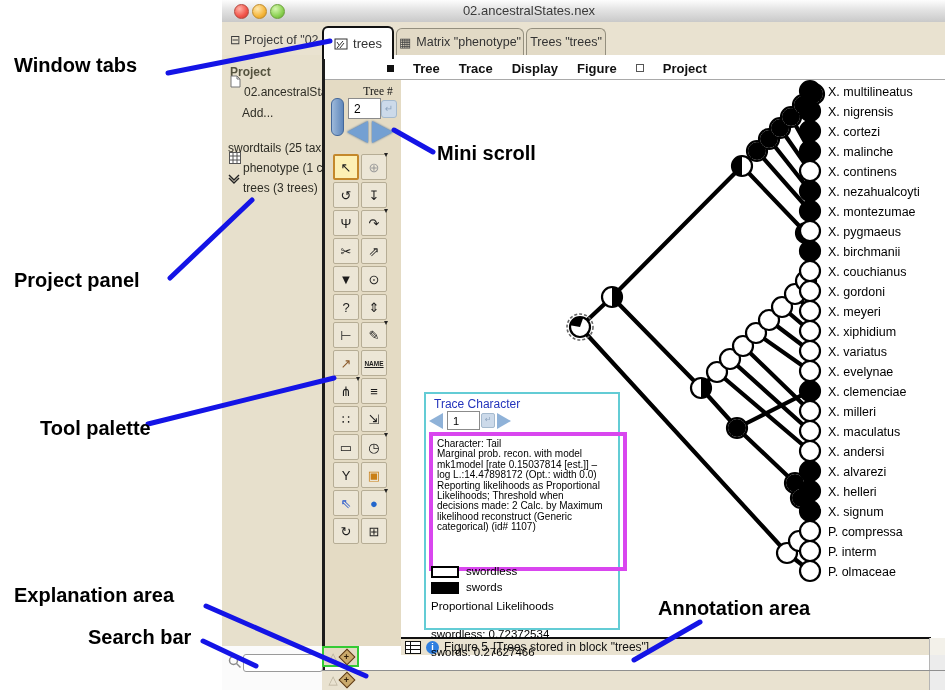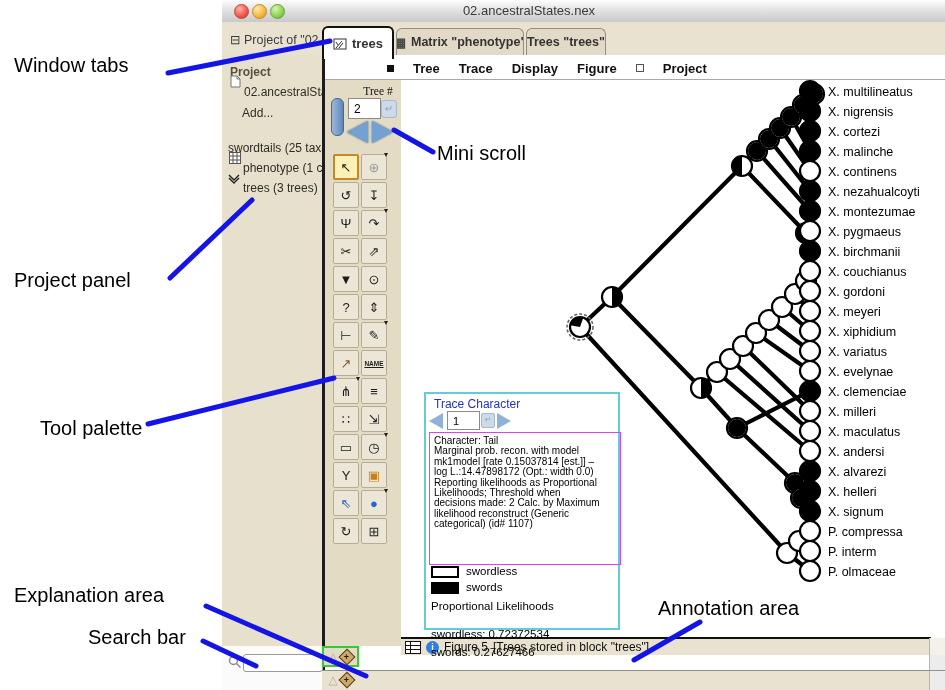--- a/index.html
+++ b/index.html
@@ -14,21 +14,21 @@
   .light{width:13px;height:13px;border-radius:50%;top:4px;}
   #light-red{left:12px;background:radial-gradient(circle at 35% 30%,#ffb3a8,#f2544a 60%,#c33b31);border:1px solid #b5473d;}
   #light-yellow{left:30px;background:radial-gradient(circle at 35% 30%,#ffe9b0,#f5b63c 60%,#cf8f1f);border:1px solid #c08b2a;}
   #light-green{left:48px;background:radial-gradient(circle at 35% 30%,#d6f7b0,#8bd152 60%,#5ea52e);border:1px solid #6da23c;}
   #title{left:222px;top:3px;width:614px;text-align:center;font-size:13px;color:#3a3a3a;}
 
   
   #tabstrip{left:222px;top:22px;width:723px;height:33px;background:#e9e2d0;border-bottom:2px solid #3e3e3e;}
   #tab-project{left:230px;top:32px;font-size:12.5px;color:#3c3c3c;white-space:nowrap;}
   .tab{border-radius:6px 6px 0 0;font-size:12.5px;color:#333;display:flex;align-items:center;
-       justify-content:center;gap:5px;white-space:nowrap;overflow:hidden;font-weight:bold;}
+       justify-content:center;gap:5px;white-space:nowrap;overflow:hidden;}
   #tab-trees{left:322px;top:26px;width:68px;height:31px;background:#fff;border:2px solid #111;
              border-bottom:none;z-index:5;font-size:13px;}
   #tab-matrix{left:396px;top:28px;width:126px;height:26px;background:#e2dac6;border:1px solid #948f7e;border-bottom:none;}
   #tab-treeblock{left:526px;top:28px;width:78px;height:26px;background:#e2dac6;border:1px solid #948f7e;border-bottom:none;}
   .gridglyph{font-size:13px;color:#444;line-height:1;}
 
   
   #treewindow{left:322px;top:55px;width:623px;height:635px;border-left:3px solid #1c1c1c;background:#fff;}
   #menubar{left:325px;top:57px;width:620px;height:23px;background:#fff;border-bottom:1px solid #a9a9a9;
            display:flex;align-items:center;gap:19px;padding-left:62px;box-sizing:border-box;font-size:13px;font-weight:600;color:#111;}
@@ -59,21 +59,21 @@
   .tool .dd{position:absolute;top:-5px;right:-2px;font-size:8px;color:#222;}
   .tool .tiny{font-size:6.5px;letter-spacing:0;text-decoration:underline;font-weight:bold;}
 
   
   #tracepanel{left:424px;top:392px;width:196px;height:238px;background:#fff;border:2px solid #63ccd5;box-sizing:border-box;z-index:4;}
   #trace-title{left:8px;top:3px;font-size:12px;color:#2333bb;}
   #trace-tri-left{left:3px;top:19px;border-top:8px solid transparent;border-bottom:8px solid transparent;border-right:14px solid #8fb2d8;width:0;height:0;}
   #trace-input{left:21px;top:17px;width:26px;height:15px;border:1px solid #8b8b8b;font-size:11px;padding:1px 0 1px 5px;background:#fff;font-family:"Liberation Sans",sans-serif;}
   #trace-enter{left:55px;top:19px;width:12px;height:13px;background:#ccdaea;border:1px solid #a5bace;border-radius:2px;color:#8fa6bf;font-size:8px;text-align:center;line-height:12px;}
   #trace-tri-right{left:71px;top:19px;border-top:8px solid transparent;border-bottom:8px solid transparent;border-left:14px solid #8fb2d8;width:0;height:0;}
-  #trace-body{left:3px;top:38px;width:184px;height:128px;border:1px solid #d946ef;font-size:10px;line-height:10.4px;
+  #trace-body{left:3px;top:38px;width:184px;height:128px;border:4px solid #d946ef;font-size:10px;line-height:10.4px;
      padding:3px 2px 0 4px;white-space:pre-line;color:#000;overflow:hidden;}
   .swatch{left:5px;width:28px;height:12px;border:2px solid #000;box-sizing:border-box;}
   #swatch-swordless{top:172px;background:#ffffff;}
   #swatch-swords{top:188px;background:#000000;}
   .swatchlabel{left:40px;font-size:11.5px;color:#000;text-align:center;}
   #lik-header{left:5px;top:206px;font-size:11.5px;color:#000;}
   .likline{left:5px;font-size:11.5px;color:#000;margin-top:12px;}
 
   
   #figurebar{left:401px;top:637px;width:530px;height:18px;background:#e9e2d0;border-top:2px solid #111;
@@ -104,21 +104,21 @@
   #proj-item1{left:21px;top:106px;}
   #proj-item2{left:21px;top:126px;}
   .projicon{position:absolute;}
 
   
   #searcharea{left:222px;top:646px;width:100px;height:44px;background:#fbfbfb;}
   #search-input{left:243px;top:654px;width:72px;height:14px;border:1px solid #9a9a9a;border-radius:3px;background:#fff;
       font-size:11px;padding:1px 3px;font-family:"Liberation Sans",sans-serif;}
 
   
-  .callout{position:absolute;font-weight:normal;color:#000;white-space:nowrap;z-index:7;font-size:20px;}
+  .callout{position:absolute;font-weight:bold;color:#000;white-space:nowrap;z-index:7;font-size:20px;}
   #calloutsvg,#treesvg{position:absolute;left:0;top:0;pointer-events:none;}
   #treesvg{z-index:3;}
   #calloutsvg{z-index:6;}
 </style>
 </head>
 <body>
 
 <div class="abs" id="app"></div>
 
 <div class="abs" id="titlebar">

